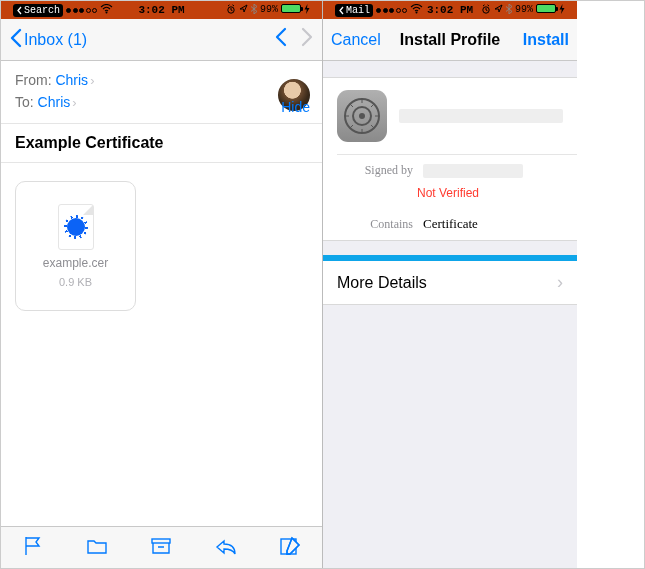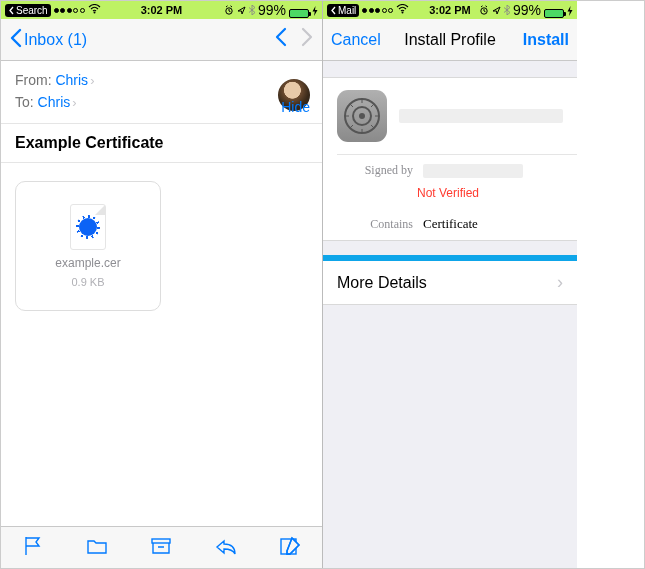--- a/index.html
+++ b/index.html
@@ -17,26 +17,27 @@
     display: flex;
     flex-direction: column;
     background: #fff;
   }
   .phone-left { width: 322px; border-right: 1px solid #bbb; }
   .phone-right { width: 254px; }
 
   
   .status-bar {
     height: 18px;
-    background: #bef264;
+    background: #c2410c;
     display: flex;
     align-items: center;
     font-size: 11px;
-    padding: 0 4px;
-    position: relative;
+    padding: 0 12px;
+    position: relative;
+    font-family: Liberation Mono, monospace;
   }
   .status-left { display: flex; align-items: center; gap: 3px; }
   .back-pill {
     background: #000;
     color: #fff;
     border-radius: 3px;
     padding: 0 3px;
     font-size: 10px;
     display: flex;
     align-items: center;
@@ -51,23 +52,23 @@
   .status-center {
     position: absolute;
     left: 50%;
     transform: translateX(-50%);
     font-weight: 600;
     font-size: 11px;
   }
   .status-right {
     margin-left: auto;
     display: flex;
-    align-items: flex-end;
+    align-items: flex-start;
     gap: 3px;
-    font-size: 14px;
+    font-size: 10px;
   }
   .battery {
     width: 20px; height: 9px;
     border: 1px solid #000;
     border-radius: 2px;
     position: relative;
     background: linear-gradient(to right, #4cd964 99%, transparent 99%);
   }
   .battery::after {
     content: "";
@@ -88,21 +89,21 @@
     align-items: center;
     padding: 0 8px;
     position: relative;
   }
   .nav-left { color: #007aff; font-size: 16px; display: flex; align-items: center; }
   .nav-left .chev { font-size: 24px; font-weight: 300; margin-right: 2px; }
   .nav-title {
     position: absolute;
     left: 50%;
     transform: translateX(-50%);
-    font-weight: 400;
+    font-weight: 700;
     font-size: 16px;
     color: #000;
   }
   .nav-right {
     margin-left: auto;
     color: #007aff;
     font-size: 16px;
     display: flex;
     gap: 14px;
     align-items: flex-end;
@@ -146,21 +147,21 @@
   }
   .subject-block {
     padding: 10px 14px;
     border-bottom: 1px solid #e5e5e5;
   }
   .subject { font-weight: 700; font-size: 16px; }
   .date { color: #8e8e93; font-size: 14px; margin-top: 2px; }
 
   .attachment {
     margin: 18px 14px;
-    width: 146px;
+    width: 121px;
     height: 130px;
     border: 1px solid #ddd;
     border-radius: 10px;
     display: flex;
     flex-direction: column;
     align-items: center;
     justify-content: center;
     gap: 6px;
   }
   .file-icon {

